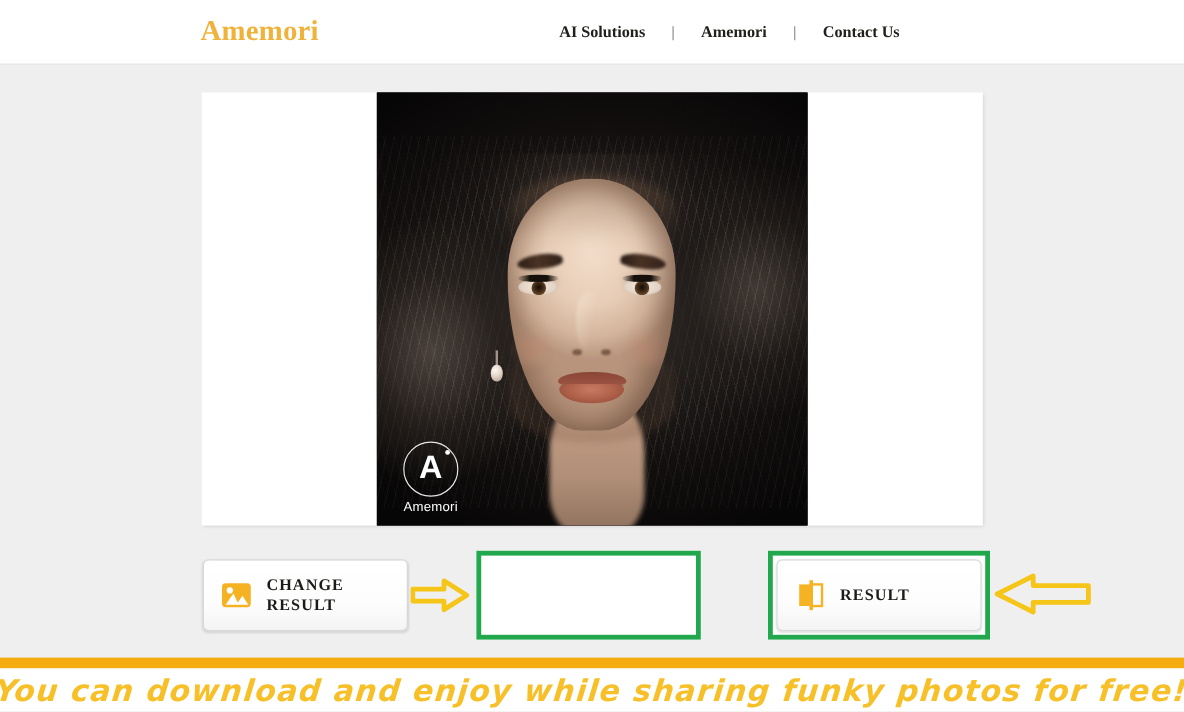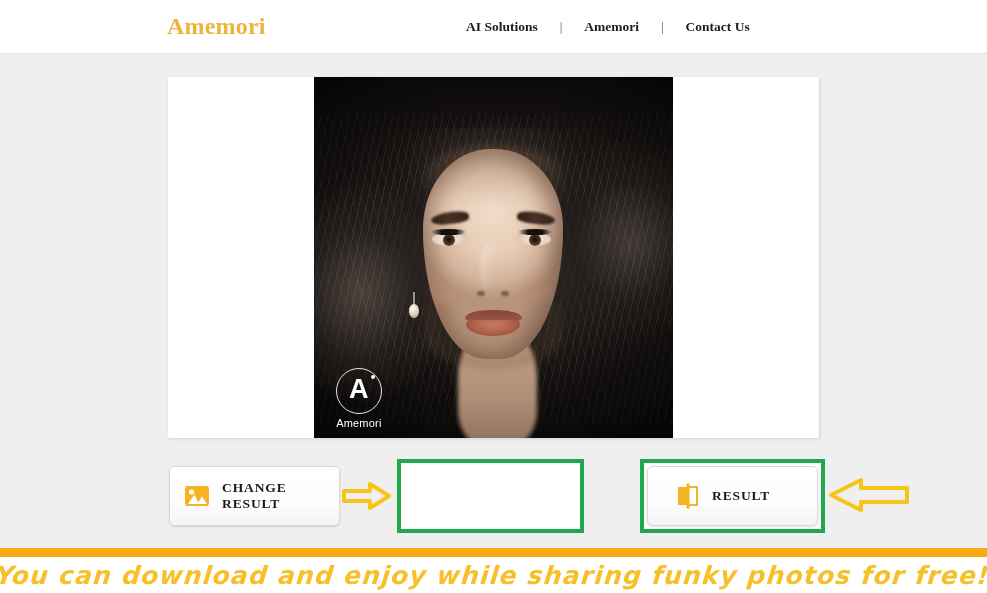--- a/index.html
+++ b/index.html
@@ -269,21 +269,21 @@
   }
   .btn-change { left: 169px; top: 466px; width: 171px; height: 60px; padding-left: 14px; }
   .highlight {
     position: absolute;
     border: 4px solid #21a84c;
     background: #ffffff;
   }
   .hl-download { left: 397px; top: 459px; width: 187px; height: 74px; }
   .hl-result   { left: 640px; top: 459px; width: 185px; height: 74px; }
   .btn-download { left: 404px; top: 466px; width: 173px; height: 60px; padding-left: 22px; }
-  .btn-result   { left: 647px; top: 466px; width: 171px; height: 60px; padding-left: 28px; }
+  .btn-result   { left: 647px; top: 466px; width: 171px; height: 60px; padding-left: 16px; }
 
   
   .ic { flex: 0 0 auto; margin-right: 12px; display: block; }
 
   
   .arrow { position: absolute; }
   .arrow-right { left: 342px; top: 481px; }
   .arrow-left  { left: 828px; top: 477px; }
 
   

